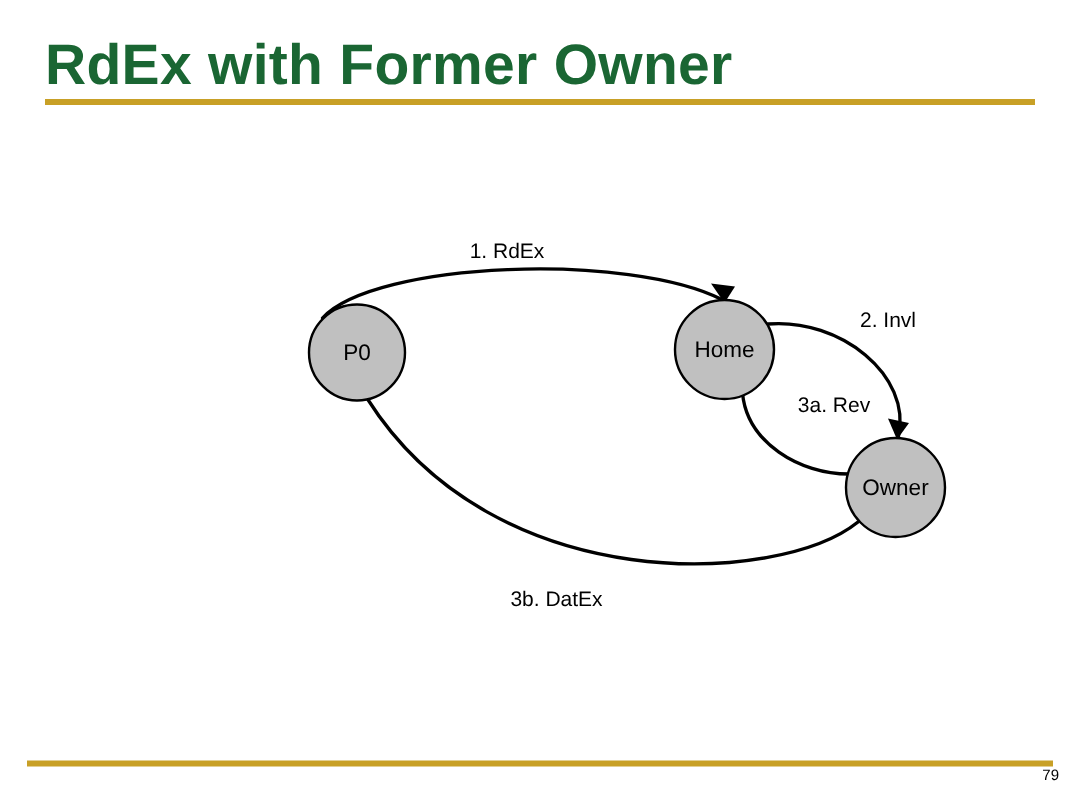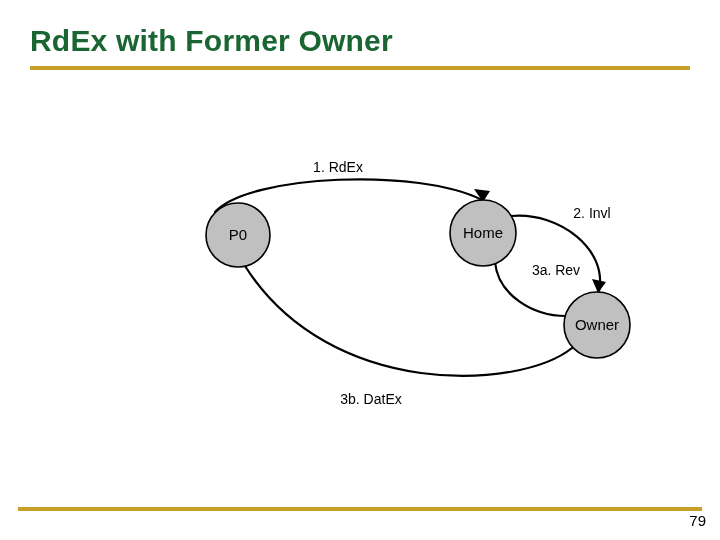--- a/index.html
+++ b/index.html
@@ -22,21 +22,21 @@
     height: 540px;
     background: #ffffff;
   }
 
   
   #slide-title {
     position: absolute;
     left: 30px;
     top: 24px;
     width: 660px;
-    font-size: 30px;
+    font-size: 38px;
     font-weight: bold;
     color: #1a6633;
     letter-spacing: 0.2px;
     line-height: 1.1;
     white-space: nowrap;
   }
 
   .rule {
     position: absolute;
     background: #c8a026;
@@ -52,21 +52,21 @@
     top: 507px;
     width: 684px;
     height: 4px;
   }
 
   
   #page-number {
     position: absolute;
     right: 14px;
     top: 512px;
-    font-size: 15px;
+    font-size: 10px;
     color: #000000;
     text-align: center;
   }
 
   
   #diagram {
     position: absolute;
     left: 0;
     top: 90px;
     width: 616px;

